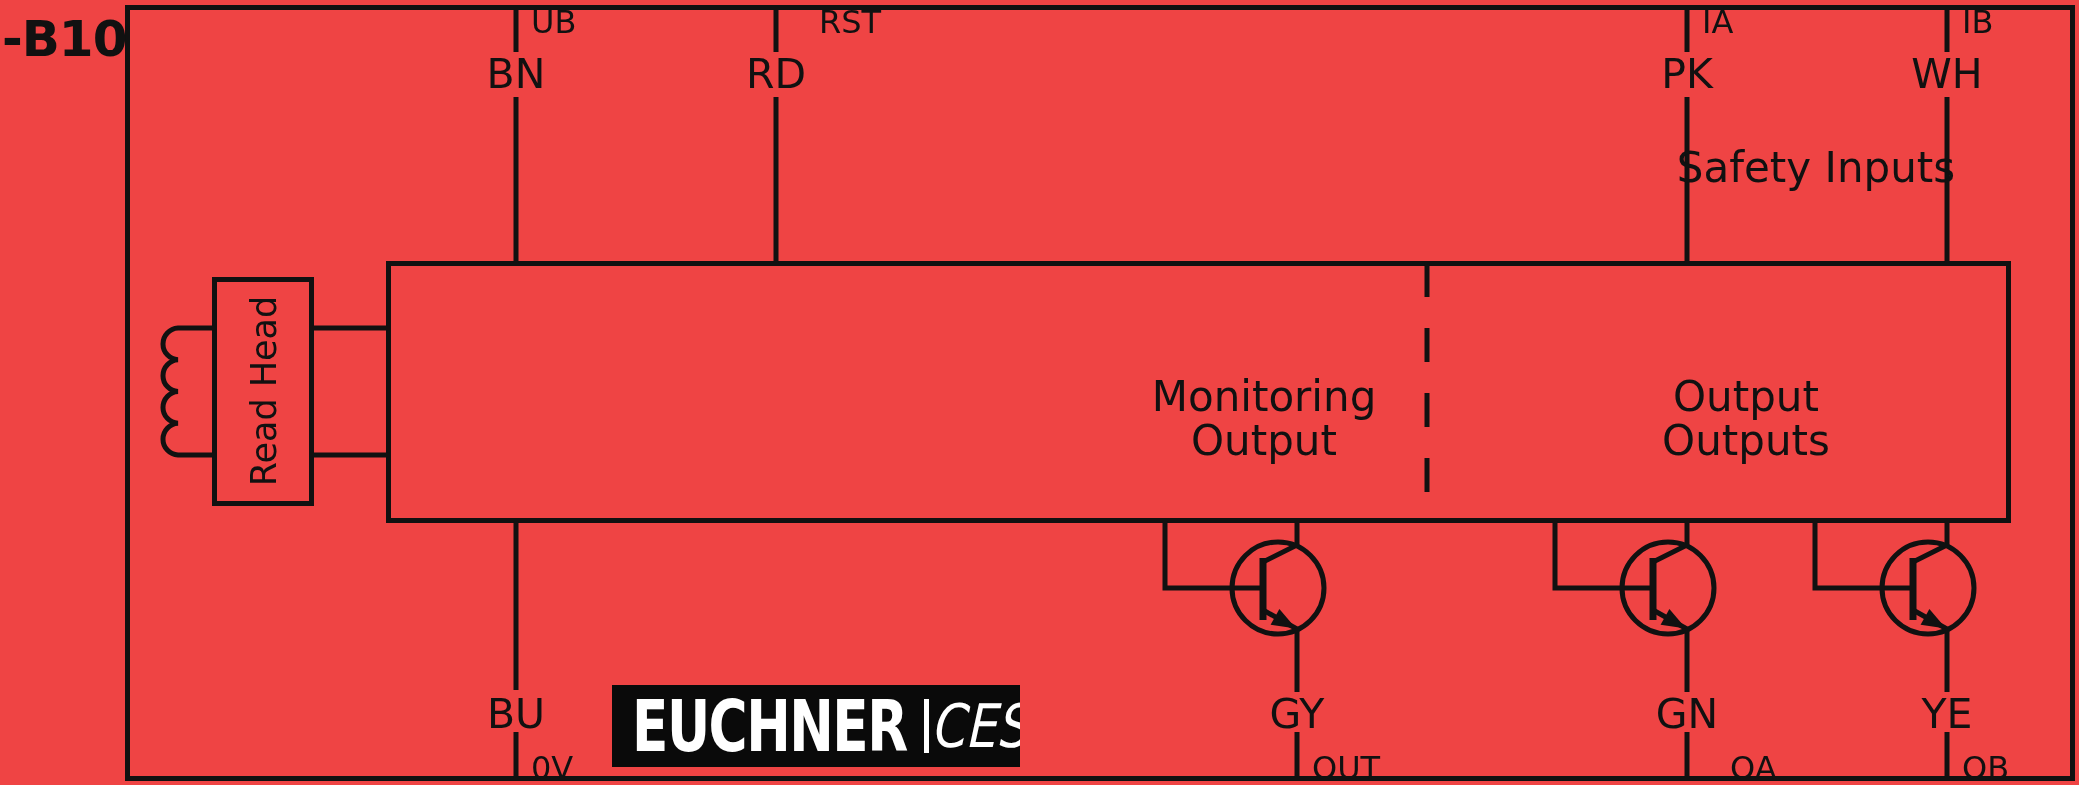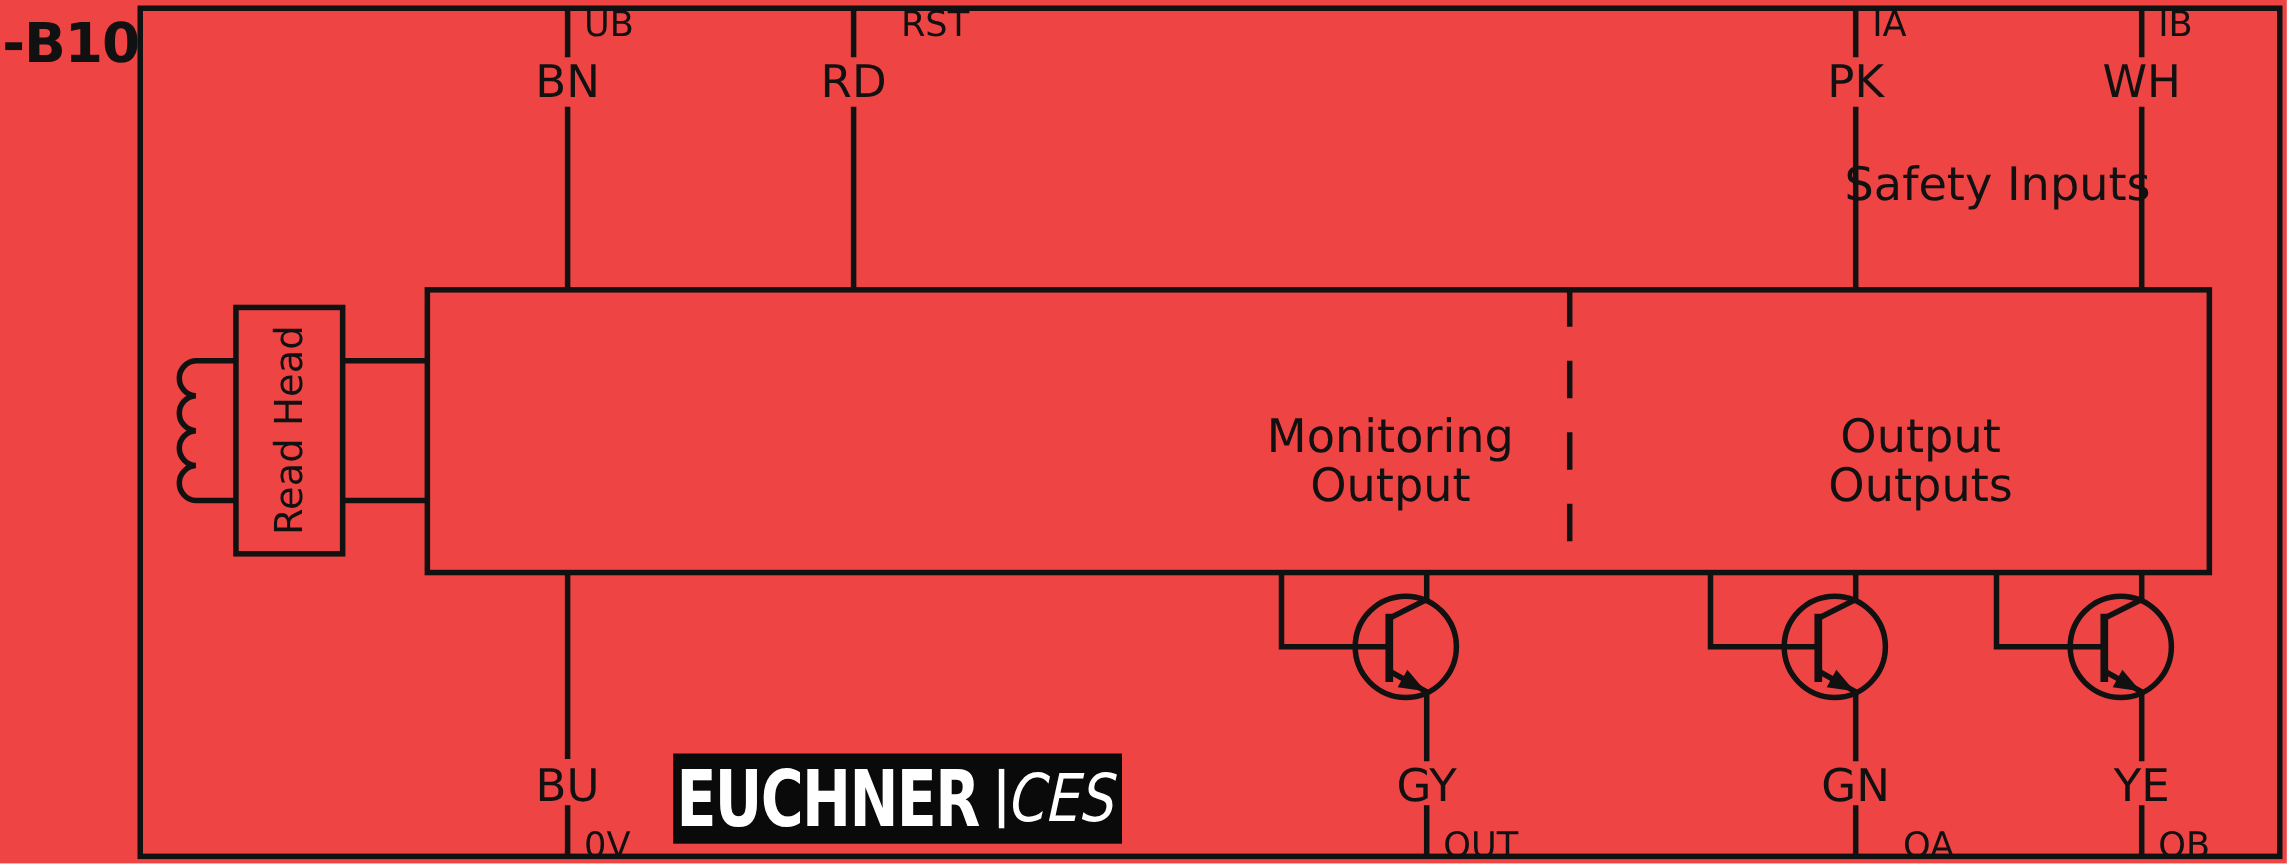--- a/index.html
+++ b/index.html
@@ -14,21 +14,21 @@
   .stage svg{position:absolute;left:0;top:0;}
   .lbl{position:absolute;white-space:nowrap;line-height:1;}
   .device-tag{font-size:50px;font-weight:bold;letter-spacing:-1px;}
   .pin-label{font-size:32px;}
   .wire-label{font-size:41px;transform:translateX(-50%);}
   .section-label{font-size:42px;text-align:center;line-height:44px;transform:translateX(-50%);}
   .read-head-label{font-size:35px;transform:translate(-50%,-50%) rotate(-90deg);}
   .logo{
     position:absolute;left:612px;top:685px;width:408px;height:82px;
     background:#0a0a0a;color:#ffffff;
-    display:flex;align-items:center;justify-content:center;
+    display:flex;align-items:center;justify-content:flex-start;
     padding-left:20px;box-sizing:border-box;overflow:hidden;
   }
   .logo .brand{
     font-size:71px;font-weight:bold;letter-spacing:-2px;line-height:1;
     transform:scaleX(0.75);transform-origin:0 50%;margin-right:-84px;
   }
   .logo .sep{width:5px;height:54px;background:#ffffff;flex:none;margin:0 6px 0 10px;}
   .logo .product{
     font-size:60px;font-style:italic;line-height:1;
     transform:scaleX(0.82) skewX(-4deg);transform-origin:0 50%;

